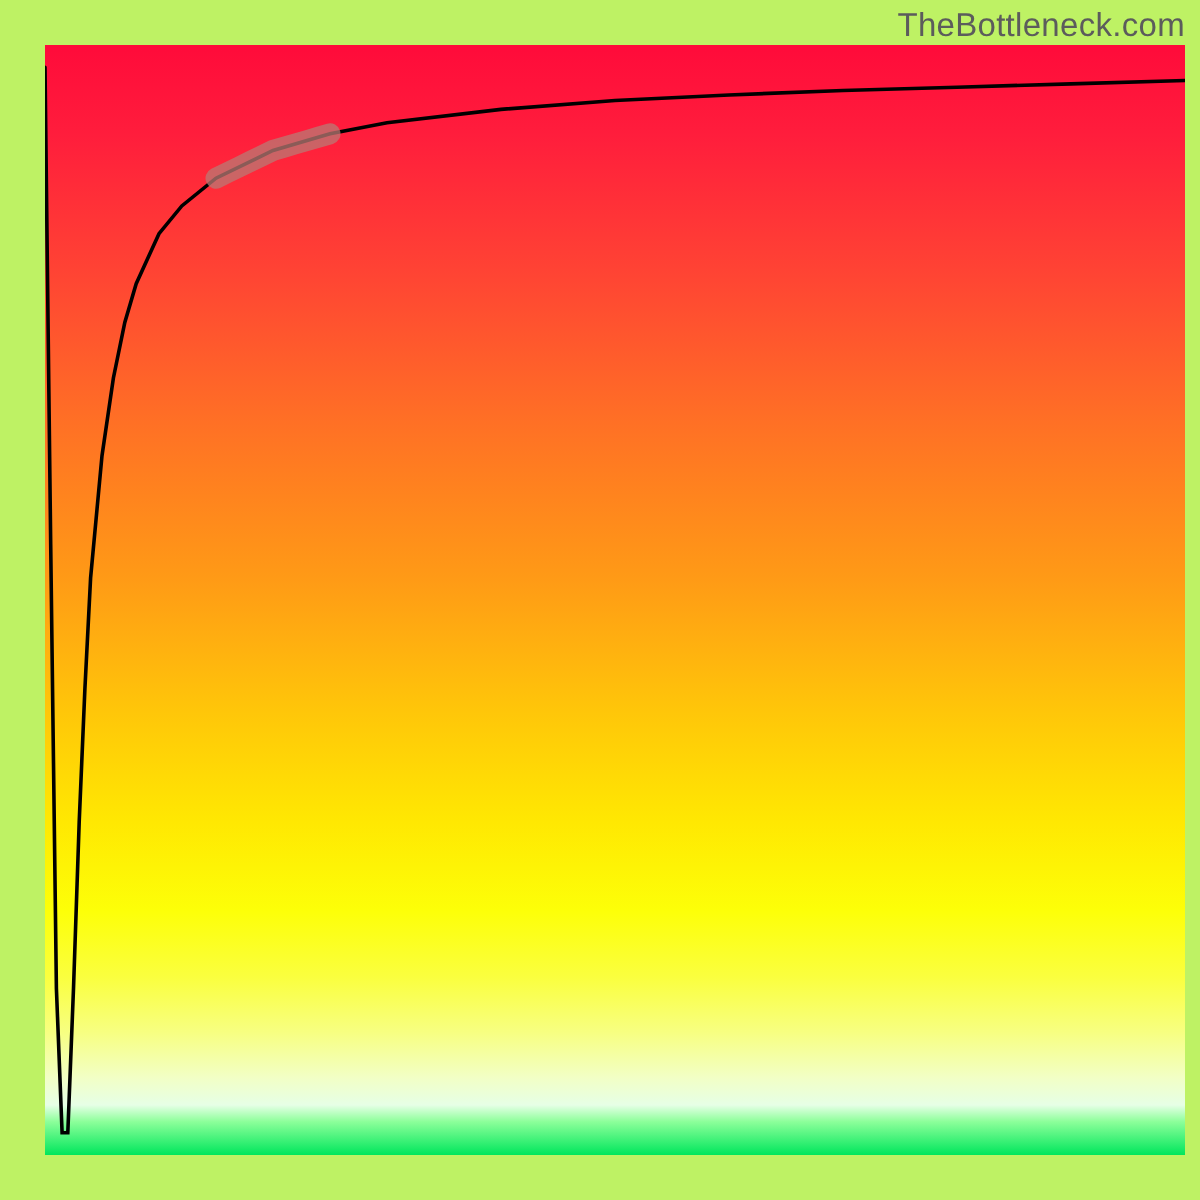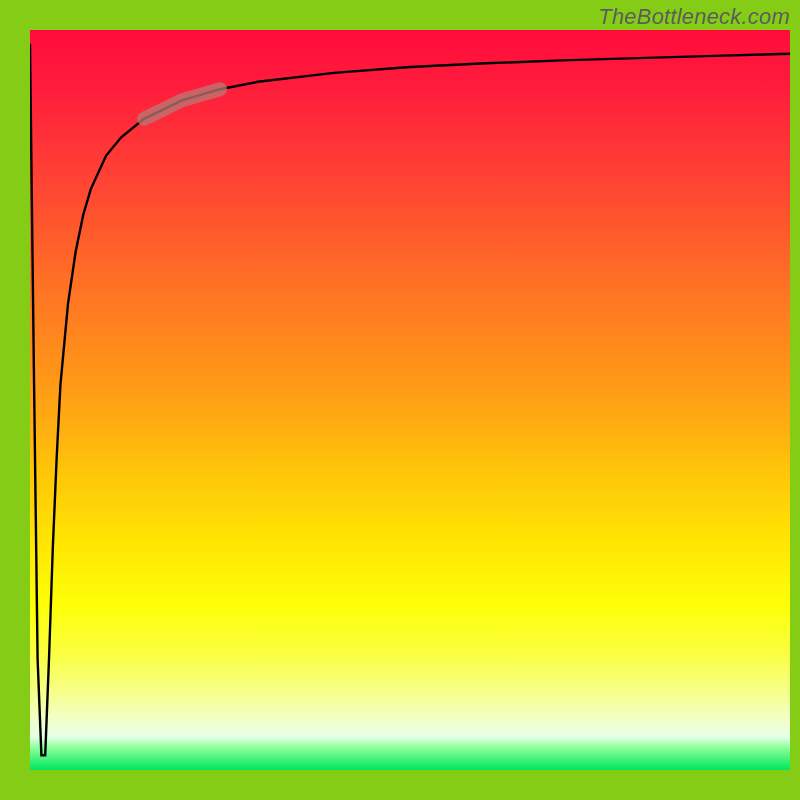--- a/index.html
+++ b/index.html
@@ -8,22 +8,21 @@
     width: 800px;
     height: 800px;
     background: #000;
     overflow: hidden;
     font-family: Arial, Helvetica, sans-serif;
   }
   .frame {
     position: relative;
     width: 800px;
     height: 800px;
-    background: #84cc16;
-    font-style: italic;
+    background: #bef264;
   }
   .attribution {
     position: absolute;
     top: 4px;
     right: 10px;
     color: #5c5c5c;
     font-size: 22px;
     font-weight: 400;
     letter-spacing: 0.2px;
     z-index: 10;

